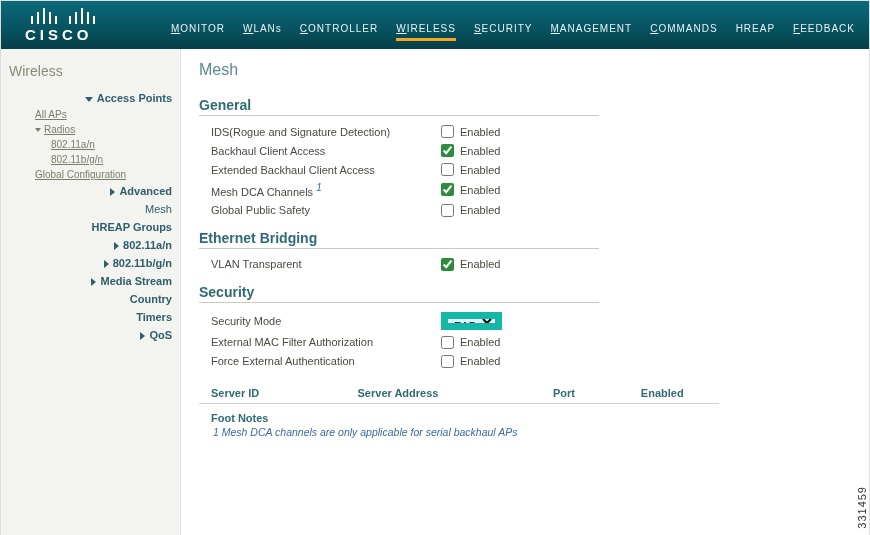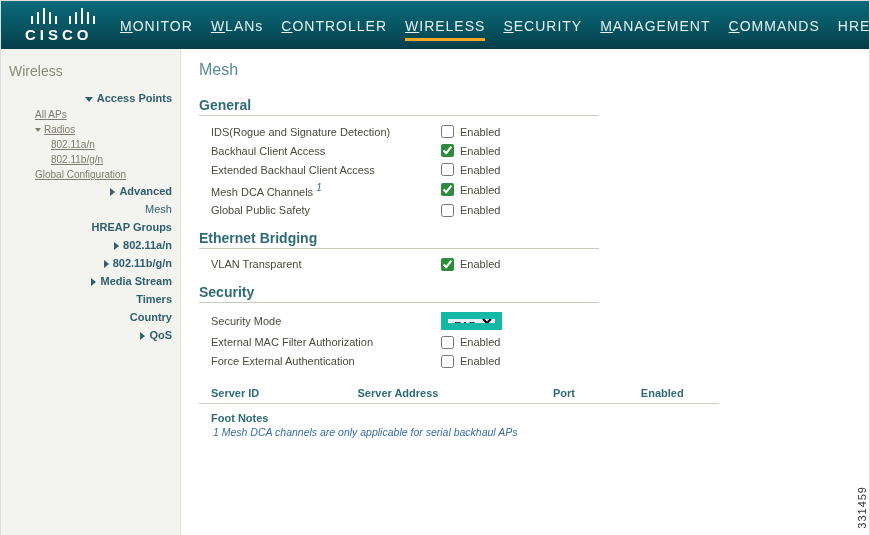--- a/index.html
+++ b/index.html
@@ -32,21 +32,21 @@
     height: 100%;
   }
   .logo-bars {
     display:flex; gap:4px; height:16px; align-items:flex-end; margin-bottom:2px; margin-left:6px;
   }
   .logo-bars span { width:2px; background:#fff; display:block; }
   .b1{height:8px}.b2{height:12px}.b3{height:16px}
   .logo-text { font-size: 15px; letter-spacing: 4px; font-weight: bold; }
   .topnav { display:flex; gap:18px; padding: 0 14px 8px 14px; flex:1; }
   .topnav a {
-    color:#e6f2f4; font-size:14px; text-decoration:none; letter-spacing:1px;
+    color:#e6f2f4; font-size:10px; text-decoration:none; letter-spacing:1px;
     border-bottom: 3px solid transparent; padding-bottom:4px;
   }
   .topnav a .ul { text-decoration: underline; }
   .topnav a.active { border-bottom-color:#f5a623; }
 
   
   .main { display:flex; height: calc(535px - 48px); }
 
   
   .sidebar {
@@ -173,22 +173,22 @@
 
       <div class="side-item top">
         <span class="tri right"></span><span>802.11a/n</span>
       </div>
       <div class="side-item top">
         <span class="tri right"></span><span>802.11b/g/n</span>
       </div>
       <div class="side-item top">
         <span class="tri right"></span><span>Media Stream</span>
       </div>
+      <div class="side-item top" style="padding-left:26px">Country</div>
       <div class="side-item top" style="padding-left:26px">Timers</div>
-      <div class="side-item top" style="padding-left:26px">Country</div>
       <div class="side-item top">
         <span class="tri right"></span><span>QoS</span>
       </div>
     </div>
 
     <div class="content">
       <div class="page-title">Mesh</div>
 
       <div class="section-head">General</div>
 

